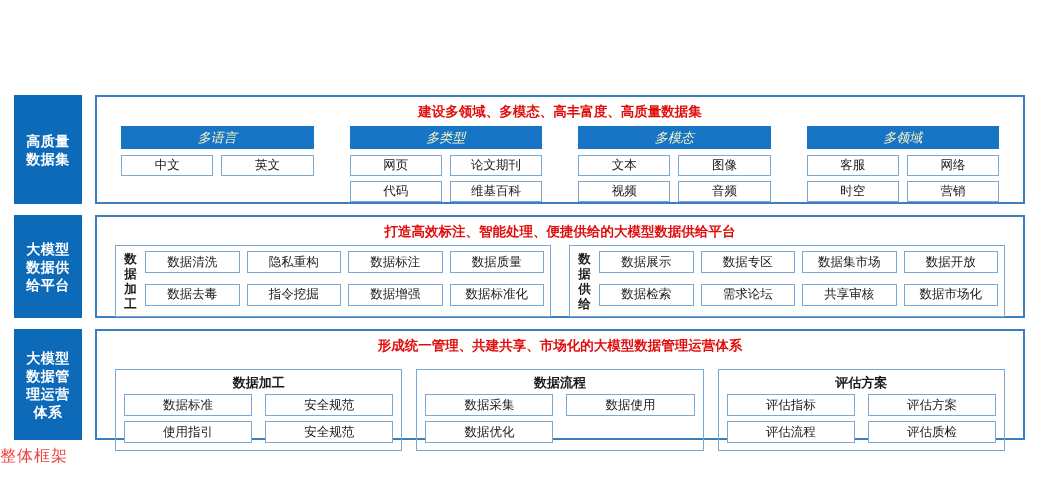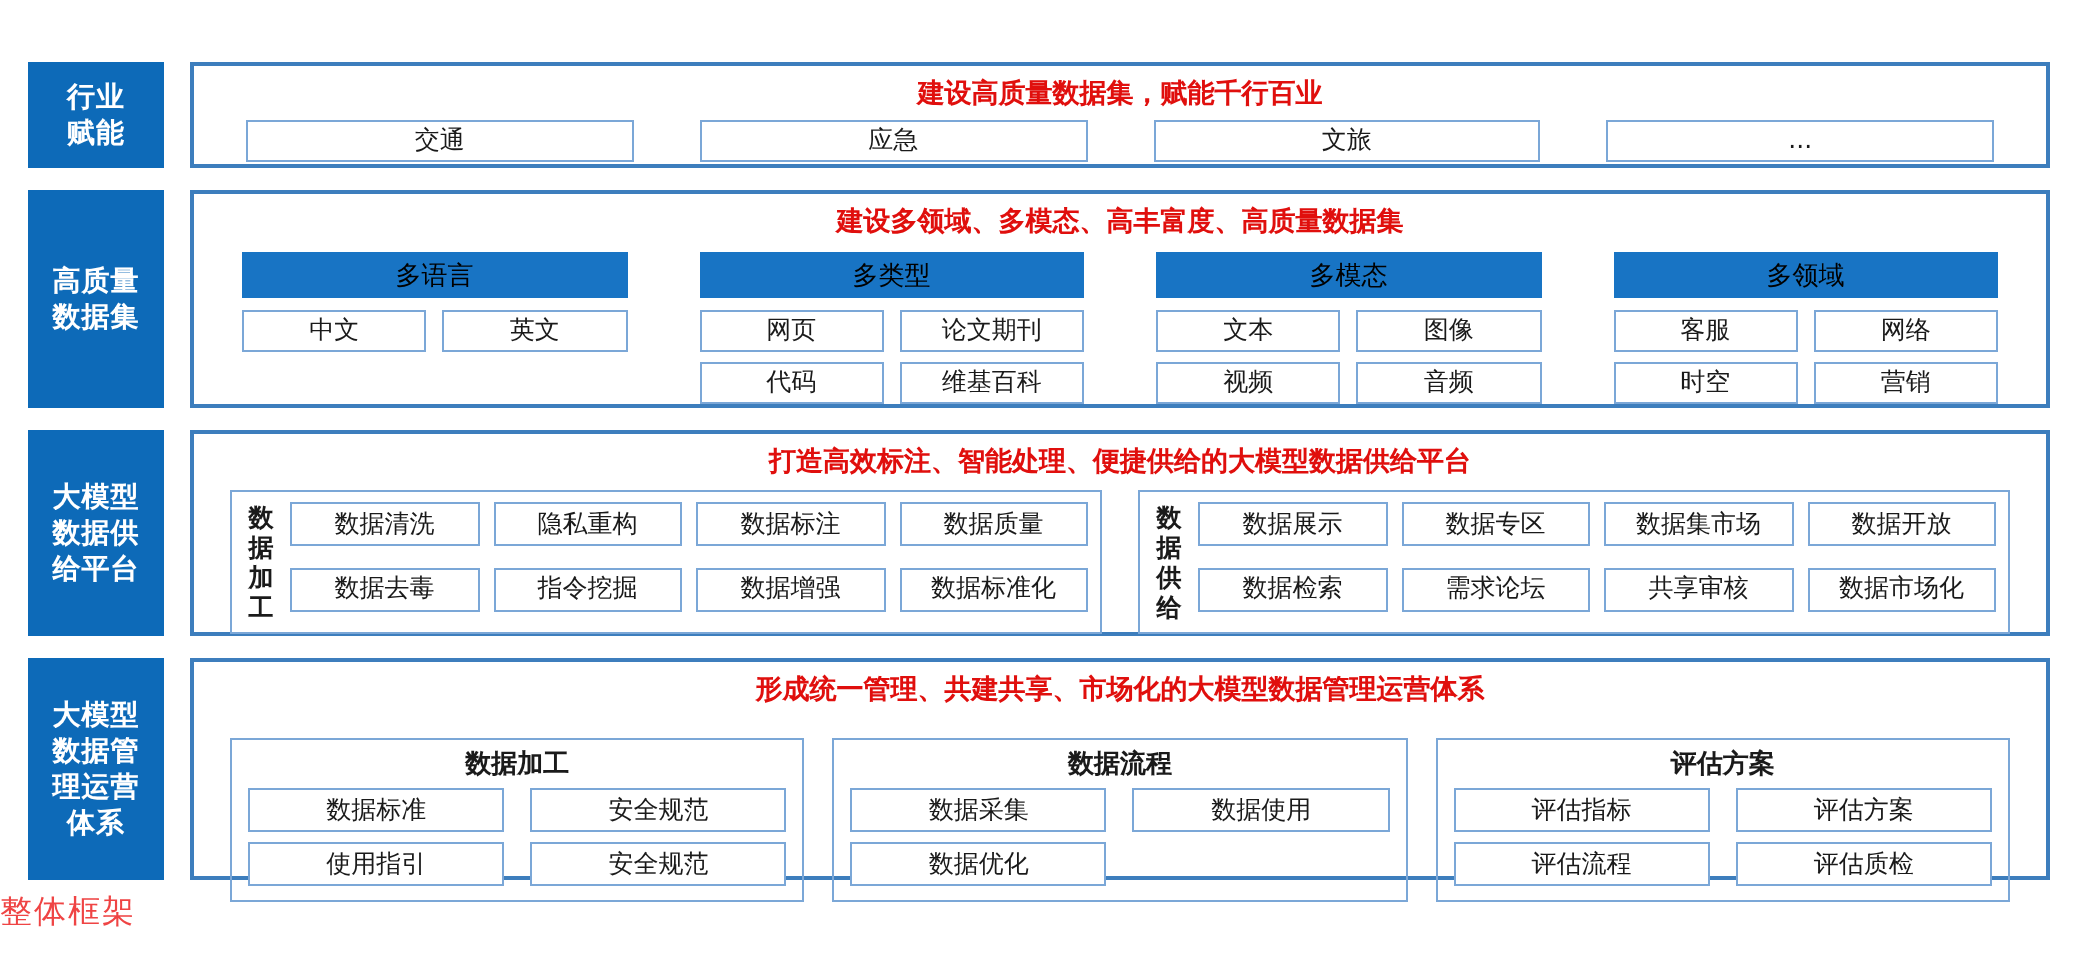--- a/index.html
+++ b/index.html
@@ -89,28 +89,29 @@
   #row-dataset { top: 95px; height: 109px; }
   .dataset-cols {
     display: flex;
     gap: 36px;
     padding: 0 16px;
     margin-top: 2px;
   }
   .dataset-col { flex: 1 1 0; }
   .col-head {
     background: #1874c4;
-    color: #000000;
+    color: #fef9c3;
     font-size: 13px;
     font-weight: normal;
     height: 23px;
     display: flex;
     align-items: center;
     justify-content: center;
     white-space: nowrap;
+    font-style: italic;
   }
   .col-grid {
     display: flex;
     flex-wrap: wrap;
     gap: 5px 8px;
     margin-top: 6px;
     font-family: Liberation Serif, serif;
   }
   .col-grid .cell {
     width: calc(50% - 4px);
@@ -197,37 +198,20 @@
     font-size: 16px;
     color: #ef4444;
     letter-spacing: 1px;
   }
 </style>
 </head>
 <body>
 
 <div id="frame">
 
-  <div class="row" id="row-industry">
-    <div class="sidebar-label">
-      <div>
-        <div>行业</div>
-        <div>赋能</div>
-      </div>
-    </div>
-    <div class="panel">
-      <div class="panel-title">建设高质量数据集，赋能千行百业</div>
-      <div class="industry-cells">
-        <div class="cell">交通</div>
-        <div class="cell">应急</div>
-        <div class="cell">文旅</div>
-        <div class="cell">...</div>
-      </div>
-    </div>
-  </div>
 
   <div class="row" id="row-dataset">
     <div class="sidebar-label">
       <div>
         <div>高质量</div>
         <div>数据集</div>
       </div>
     </div>
     <div class="panel">
       <div class="panel-title">建设多领域、多模态、高丰富度、高质量数据集</div>

